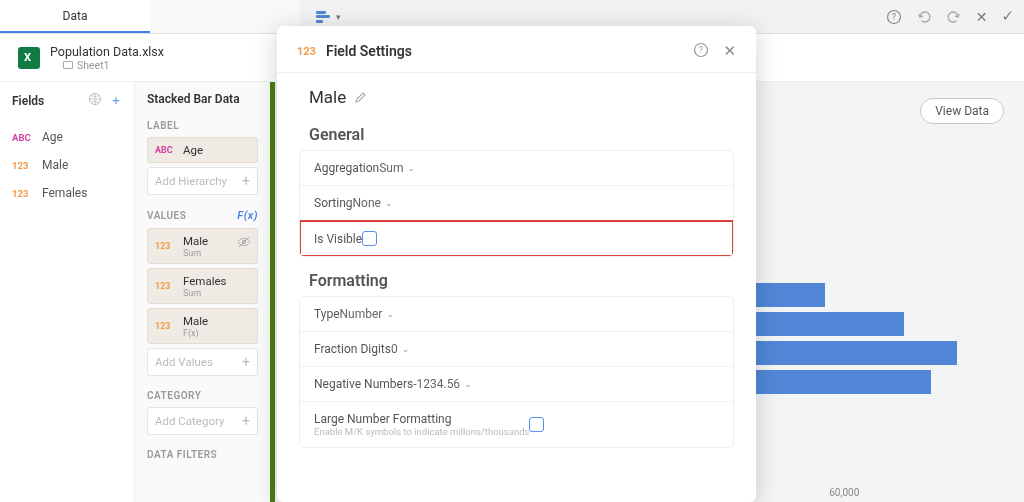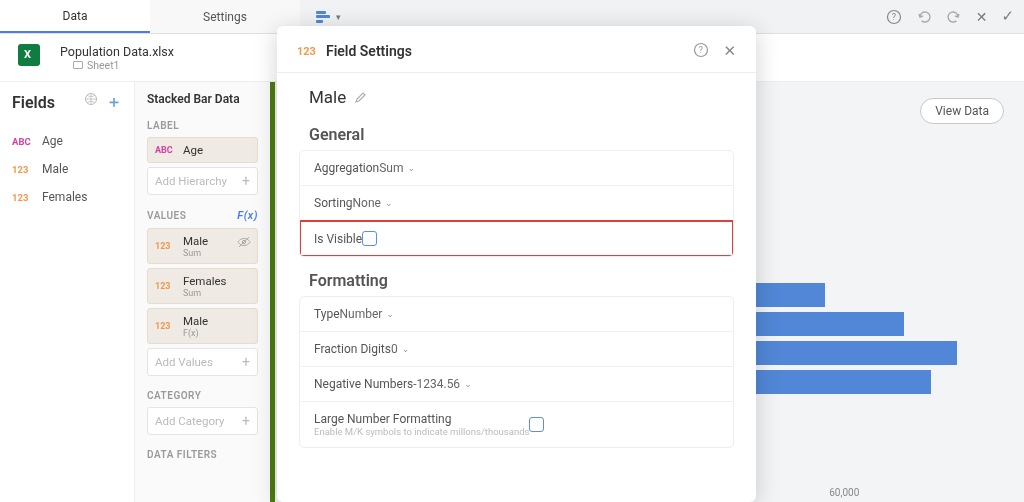--- a/index.html
+++ b/index.html
@@ -17,34 +17,34 @@
   .chart-type-icon span { height: 3px; background: #5187d6; border-radius: 1px; }
   .chart-type-icon span:nth-child(1){ width: 60%; }
   .chart-type-icon span:nth-child(2){ width: 90%; }
   .chart-type-icon span:nth-child(3){ width: 45%; }
   .caret-down { font-size: 9px; color: #777; }
   .top-actions { display: flex; align-items: center; gap: 14px; color: #7a7a7a; }
   .icon-btn { cursor: pointer; font-size: 15px; line-height: 1; display: inline-flex; }
 
   
   .file-row { height: 48px; display: flex; align-items: center; border-bottom: 1px solid #eee; }
-  .file-block { display: flex; gap: 20px; padding-left: 18px; }
+  .file-block { display: flex; align-items: center; gap: 10px; padding-left: 18px; }
   .xls-icon { width: 22px; height: 22px; background: #107c41; border-radius: 3px; position: relative; }
   .xls-icon::after { content: "X"; color: #fff; font-size: 11px; font-weight: 700; position: absolute; left: 6px; top: 4px; }
   .file-name { font-size: 12.5px; color: #333; }
   .sheet-name { font-size: 10.5px; color: #999; display: flex; align-items: center; gap: 4px; margin-left: 13px; }
   .sheet-icon { width: 10px; height: 8px; border: 1px solid #aaa; border-radius: 1px; display: inline-block; }
 
   
   .workspace { display: flex; height: calc(502px - 34px - 48px); }
   .col-fields { width: 135px; border-right: 1px solid #eee; padding: 10px 12px; }
   .col-config { width: 140px; border-right: 5px solid #4d7c0f; padding: 10px 12px; background: #fafafa; }
   .col-chart { flex: 1; background: #f3f4f6; position: relative; padding: 16px 20px; }
 
-  .fields-head { display: flex; align-items: center; justify-content: space-between; font-size: 16px; font-weight: 600; margin-bottom: 14px; }
+  .fields-head { display: flex; align-items: center; justify-content: space-between; font-size: 12px; font-weight: 600; margin-bottom: 14px; }
   .fields-head-icons { display: flex; gap: 8px; color: #aaa; }
   .field-item { display: flex; align-items: center; gap: 8px; font-size: 12px; padding: 7px 0; color: #555; cursor: pointer; }
   .ftype { font-size: 9.5px; font-weight: 700; width: 22px; }
   .ftype.abc { color: #d441a3; }
   .ftype.num { color: #f2994a; }
 
   .section-title { font-size: 12px; font-weight: 600; margin-bottom: 10px; }
   .section-label { font-size: 10px; letter-spacing: 0.5px; color: #9a9a9a; font-weight: 600; margin: 14px 0 6px; display: flex; justify-content: space-between; align-items: center; }
   .fx { color: #4a7cf0; font-size: 11px; font-style: italic; font-weight: 600; }
   .chip { background: #efeae4; border: 1px solid #e5ddd2; border-radius: 3px; padding: 5px 7px; font-size: 11.5px; display: flex; align-items: center; gap: 6px; margin-bottom: 4px; position: relative; }
@@ -88,21 +88,20 @@
 
   
   svg { display: block; }
 </style>
 </head>
 <body>
 
 <div class="topbar">
   <div class="tabs-left">
     <div class="tab active">Data</div>
-    <div class="tab">Settings</div>
   </div>
   <div class="topbar-right">
     <div class="chart-type-btn">
       <span class="chart-type-icon">
           <span></span>
           <span></span>
           <span></span>
         </span>
       <span class="caret-down">▾</span>
     </div>

